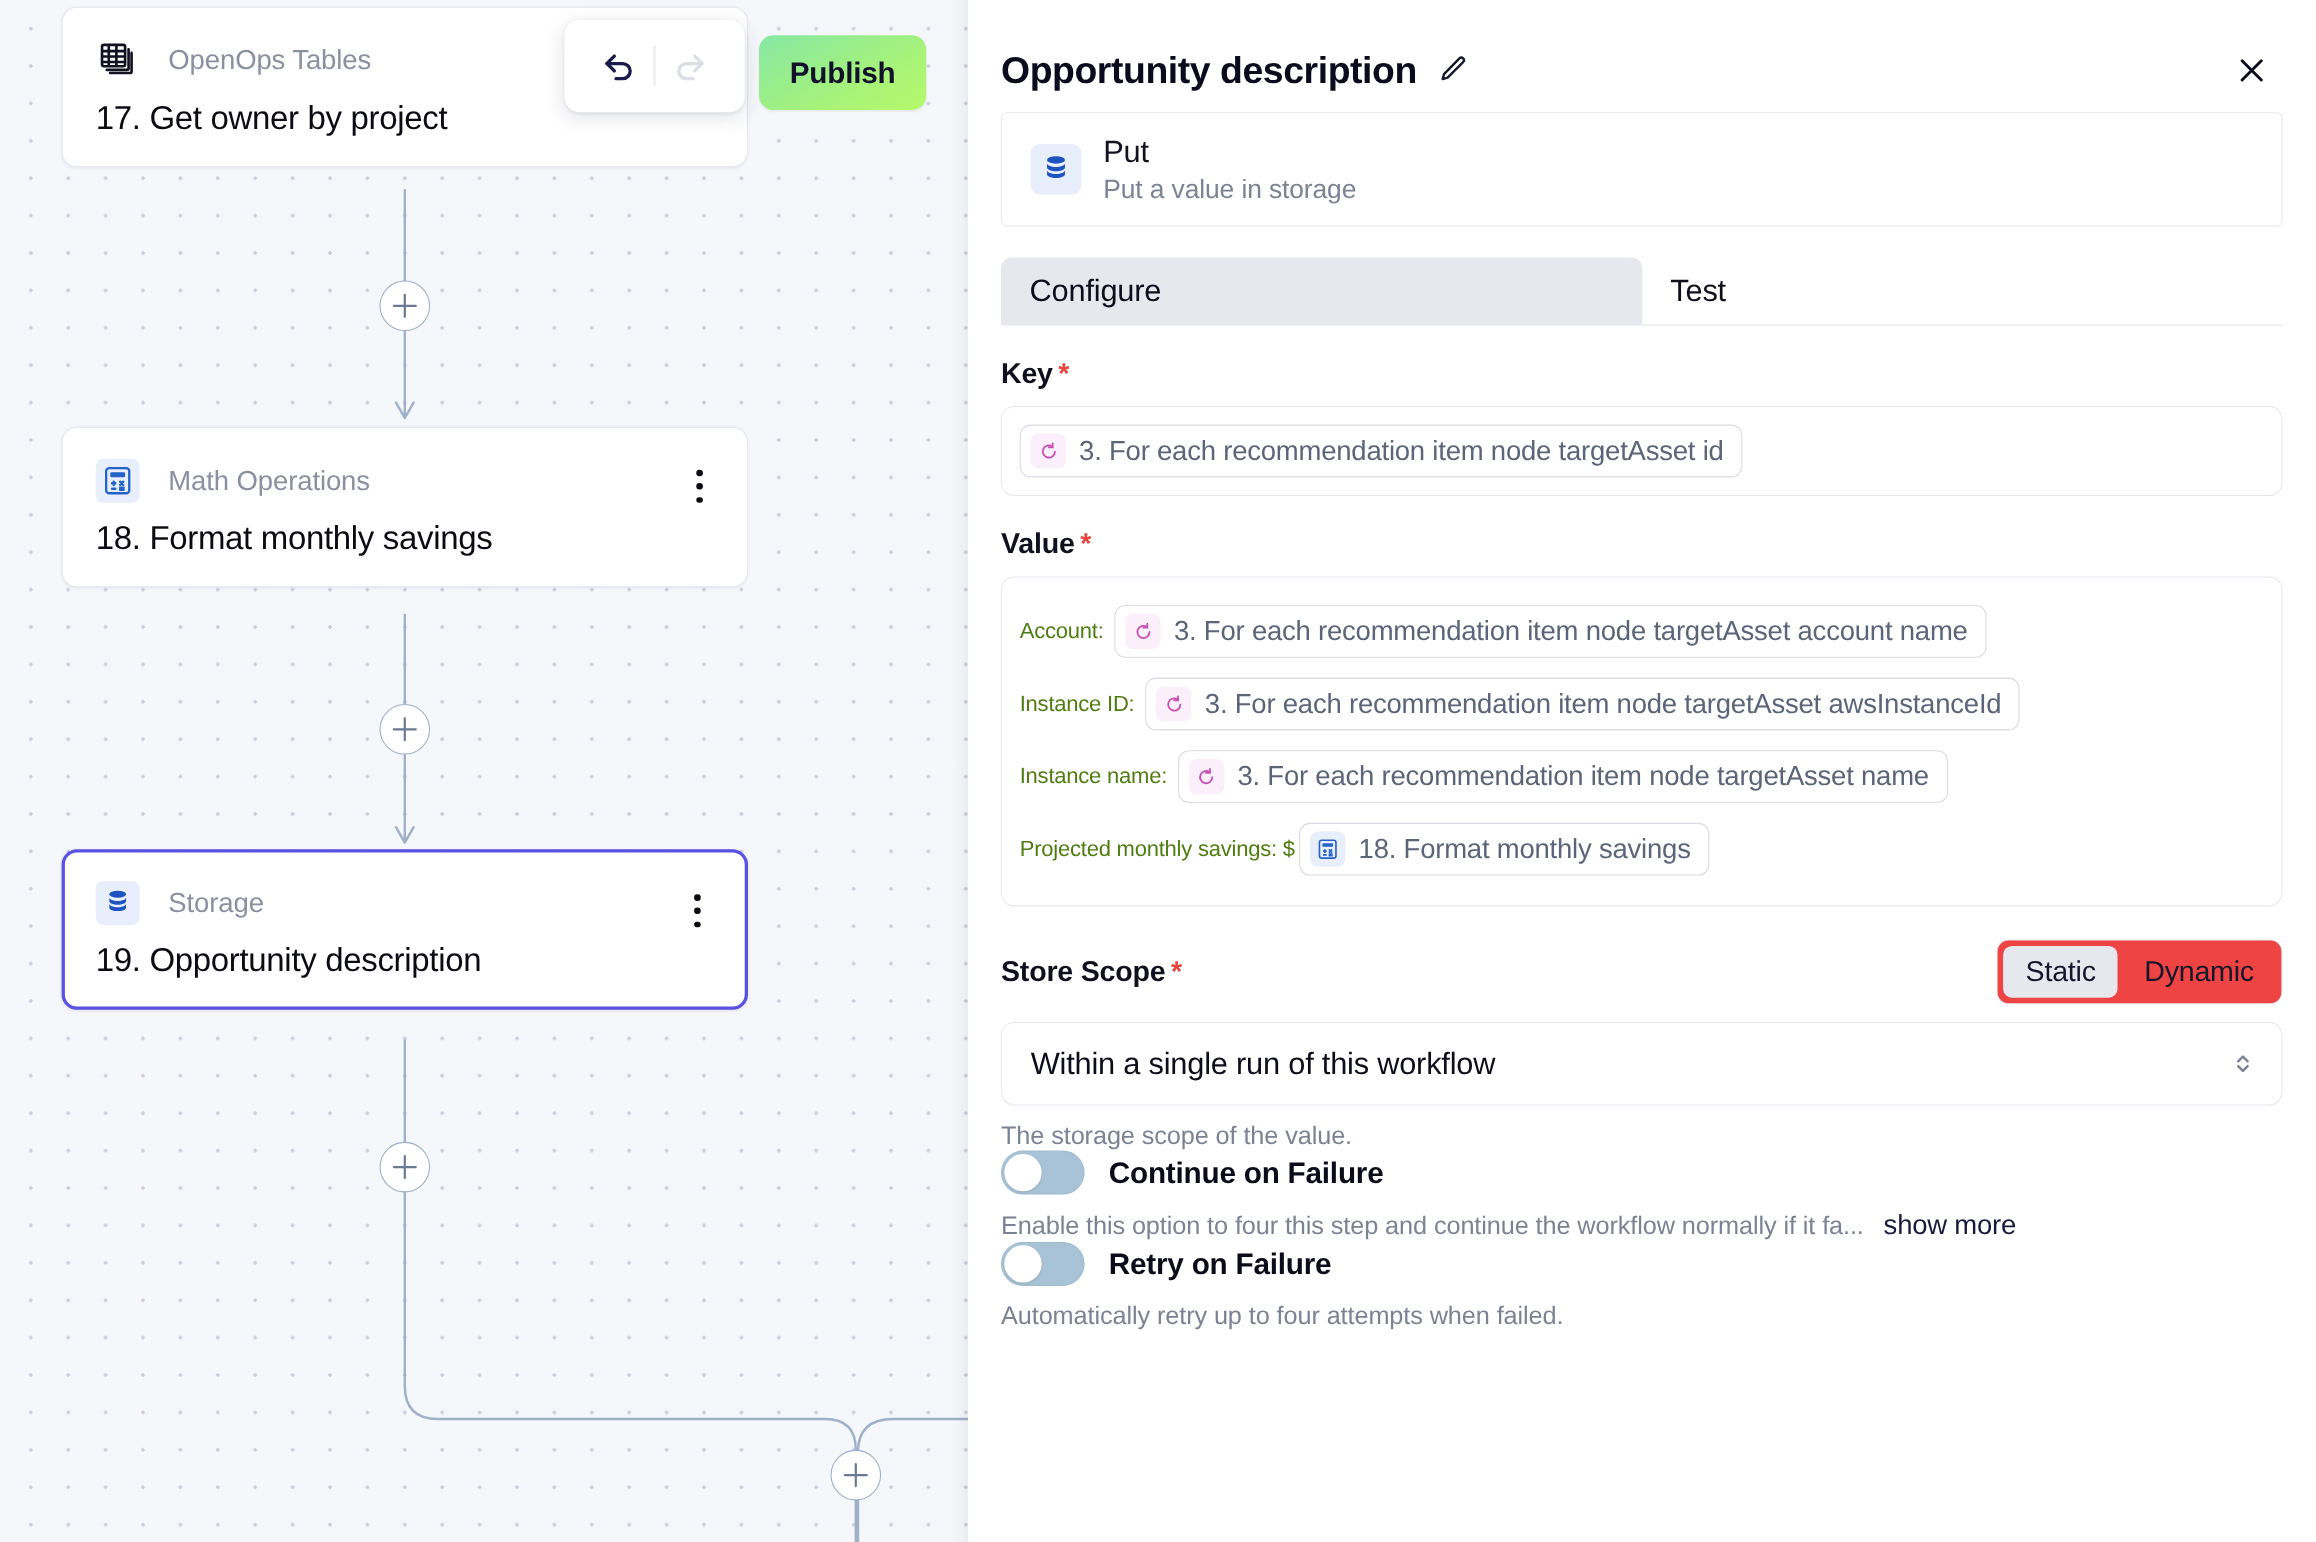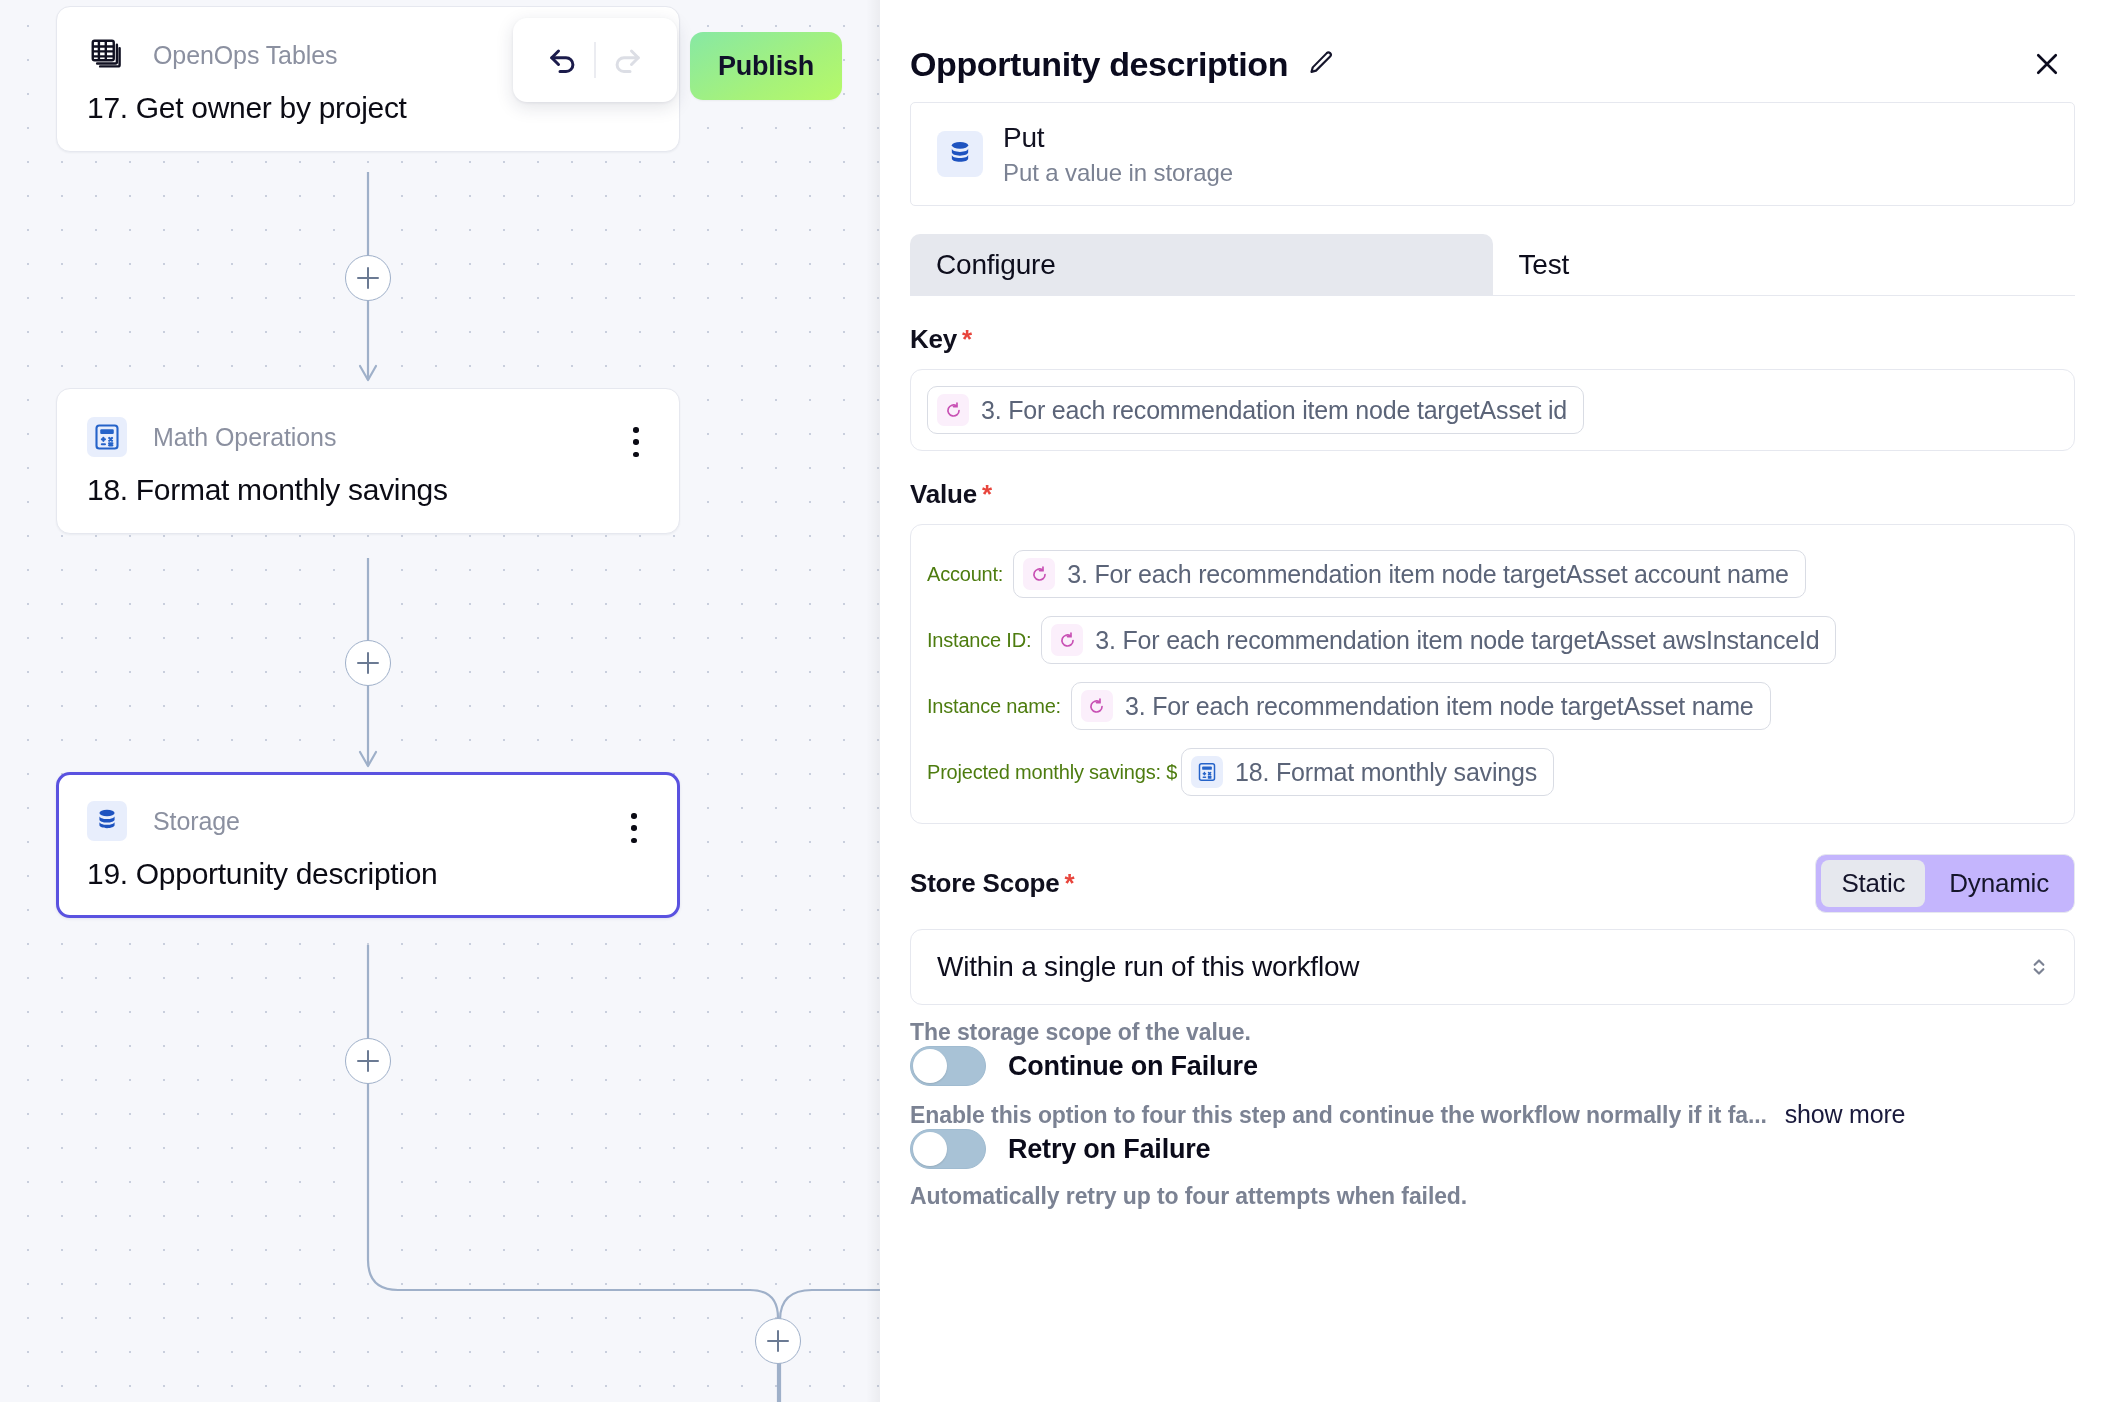--- a/index.html
+++ b/index.html
@@ -203,39 +203,39 @@
   .chip-text {
     font-size: 25px; color:#5b6478; letter-spacing:-0.2px; white-space:nowrap;
   }
 
   .scope-head {
     display:flex; align-items:center; justify-content:space-between;
     margin-top: 30px;
   }
   .segmented {
     display:flex; align-items:center;
-    background:#c4b5fd; border:1.5px solid #e6e8ef; border-radius: 11px;
+    background:#ef4444; border:1.5px solid #e6e8ef; border-radius: 11px;
     padding: 5px; gap: 4px;
   }
   .seg {
     font-size: 26px; color:#15152b; letter-spacing:-0.2px;
     padding: 8px 20px; border-radius: 8px; cursor:pointer;
   }
   .seg.active { background:#e6e8ee; }
 
   .select-box {
     margin-top: 16px;
     height: 76px; border:1.5px solid #e6e8ef; border-radius: 12px;
     background:#fff; display:flex; align-items:center;
     padding: 0 22px 0 26px; cursor:pointer;
   }
   .select-value { font-size: 28px; color:#0d0d1c; letter-spacing:-0.2px; }
   .select-chev { margin-left:auto; display:flex; align-items:center; }
 
-  .helper { font-size: 23px; color:#7b8293; margin-top: 14px; letter-spacing:-0.1px;font-weight:bold;}
+  .helper { font-size: 23px; color:#7b8293; margin-top: 14px; letter-spacing:-0.1px;}
 
   .toggle-row { display:flex; align-items:center; gap: 22px; }
   .switch {
     width: 76px; height: 40px; border-radius: 20px;
     background:#a8c2d6; position:relative; cursor:pointer; flex:0 0 76px;
     border: 1px solid #a0bbd0;
   }
   .switch .knob {
     position:absolute; top:2px; left:2px; width:34px; height:34px; border-radius:50%;
     background:#ffffff; box-shadow: 0 1px 2px rgba(0,0,0,0.12);

